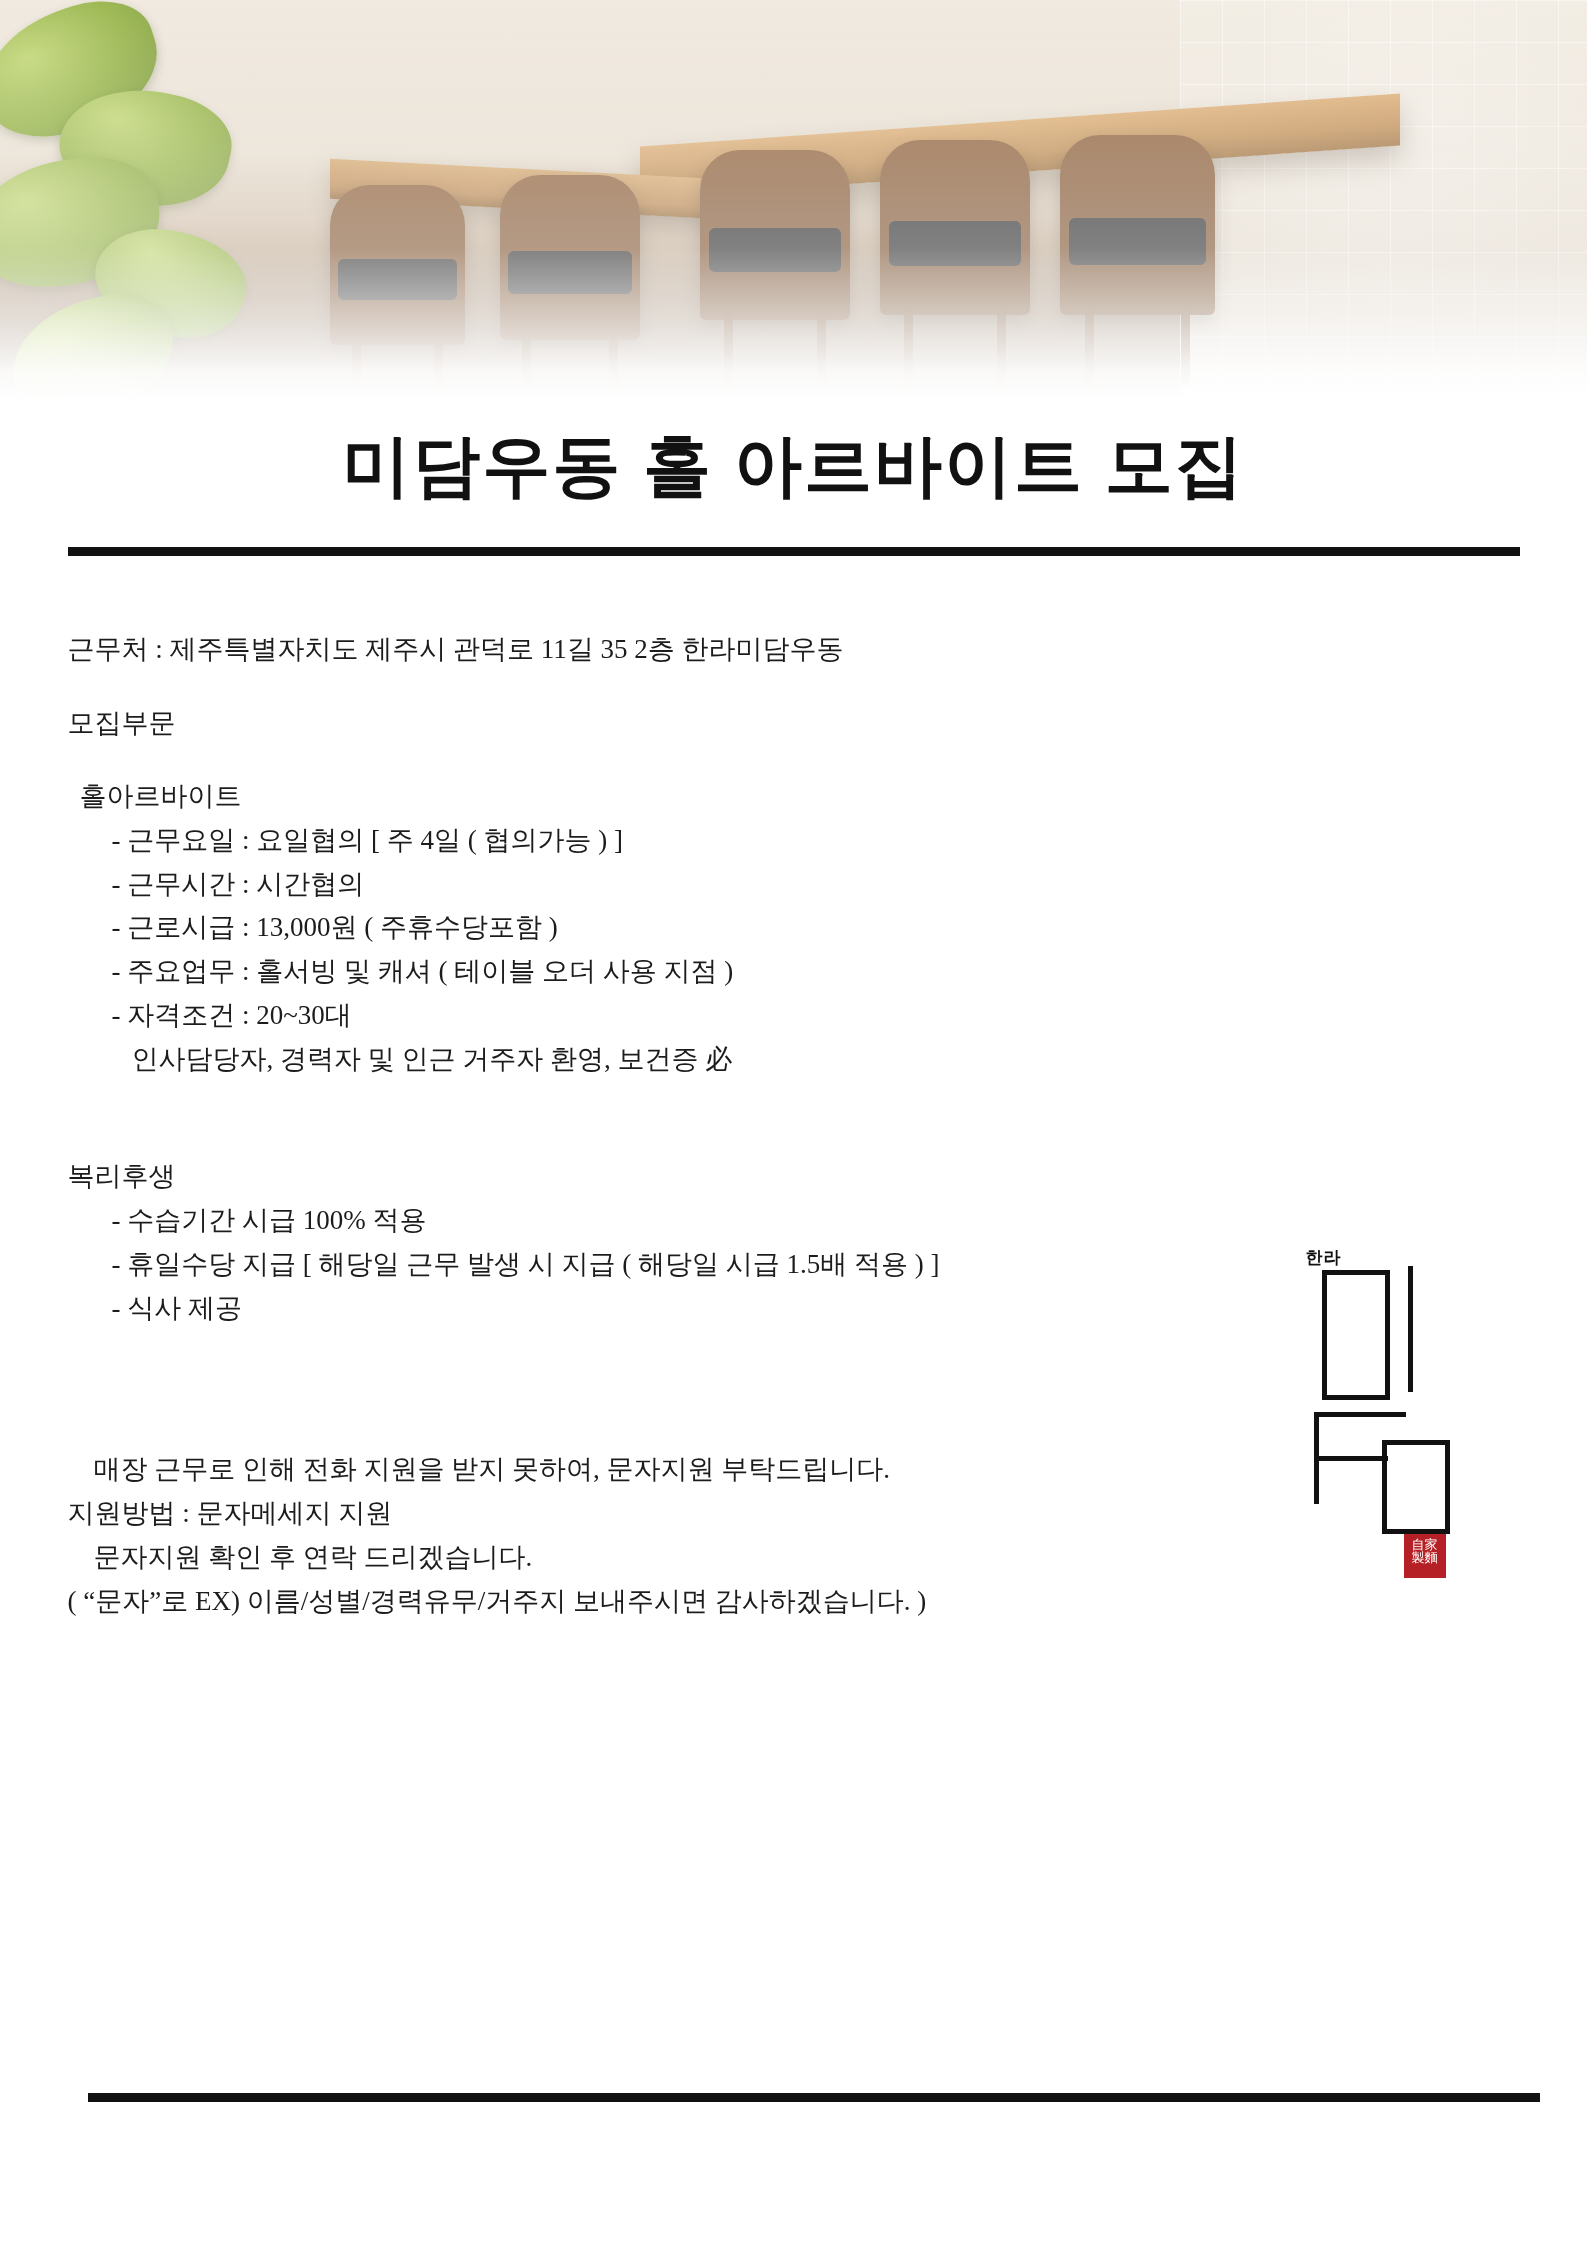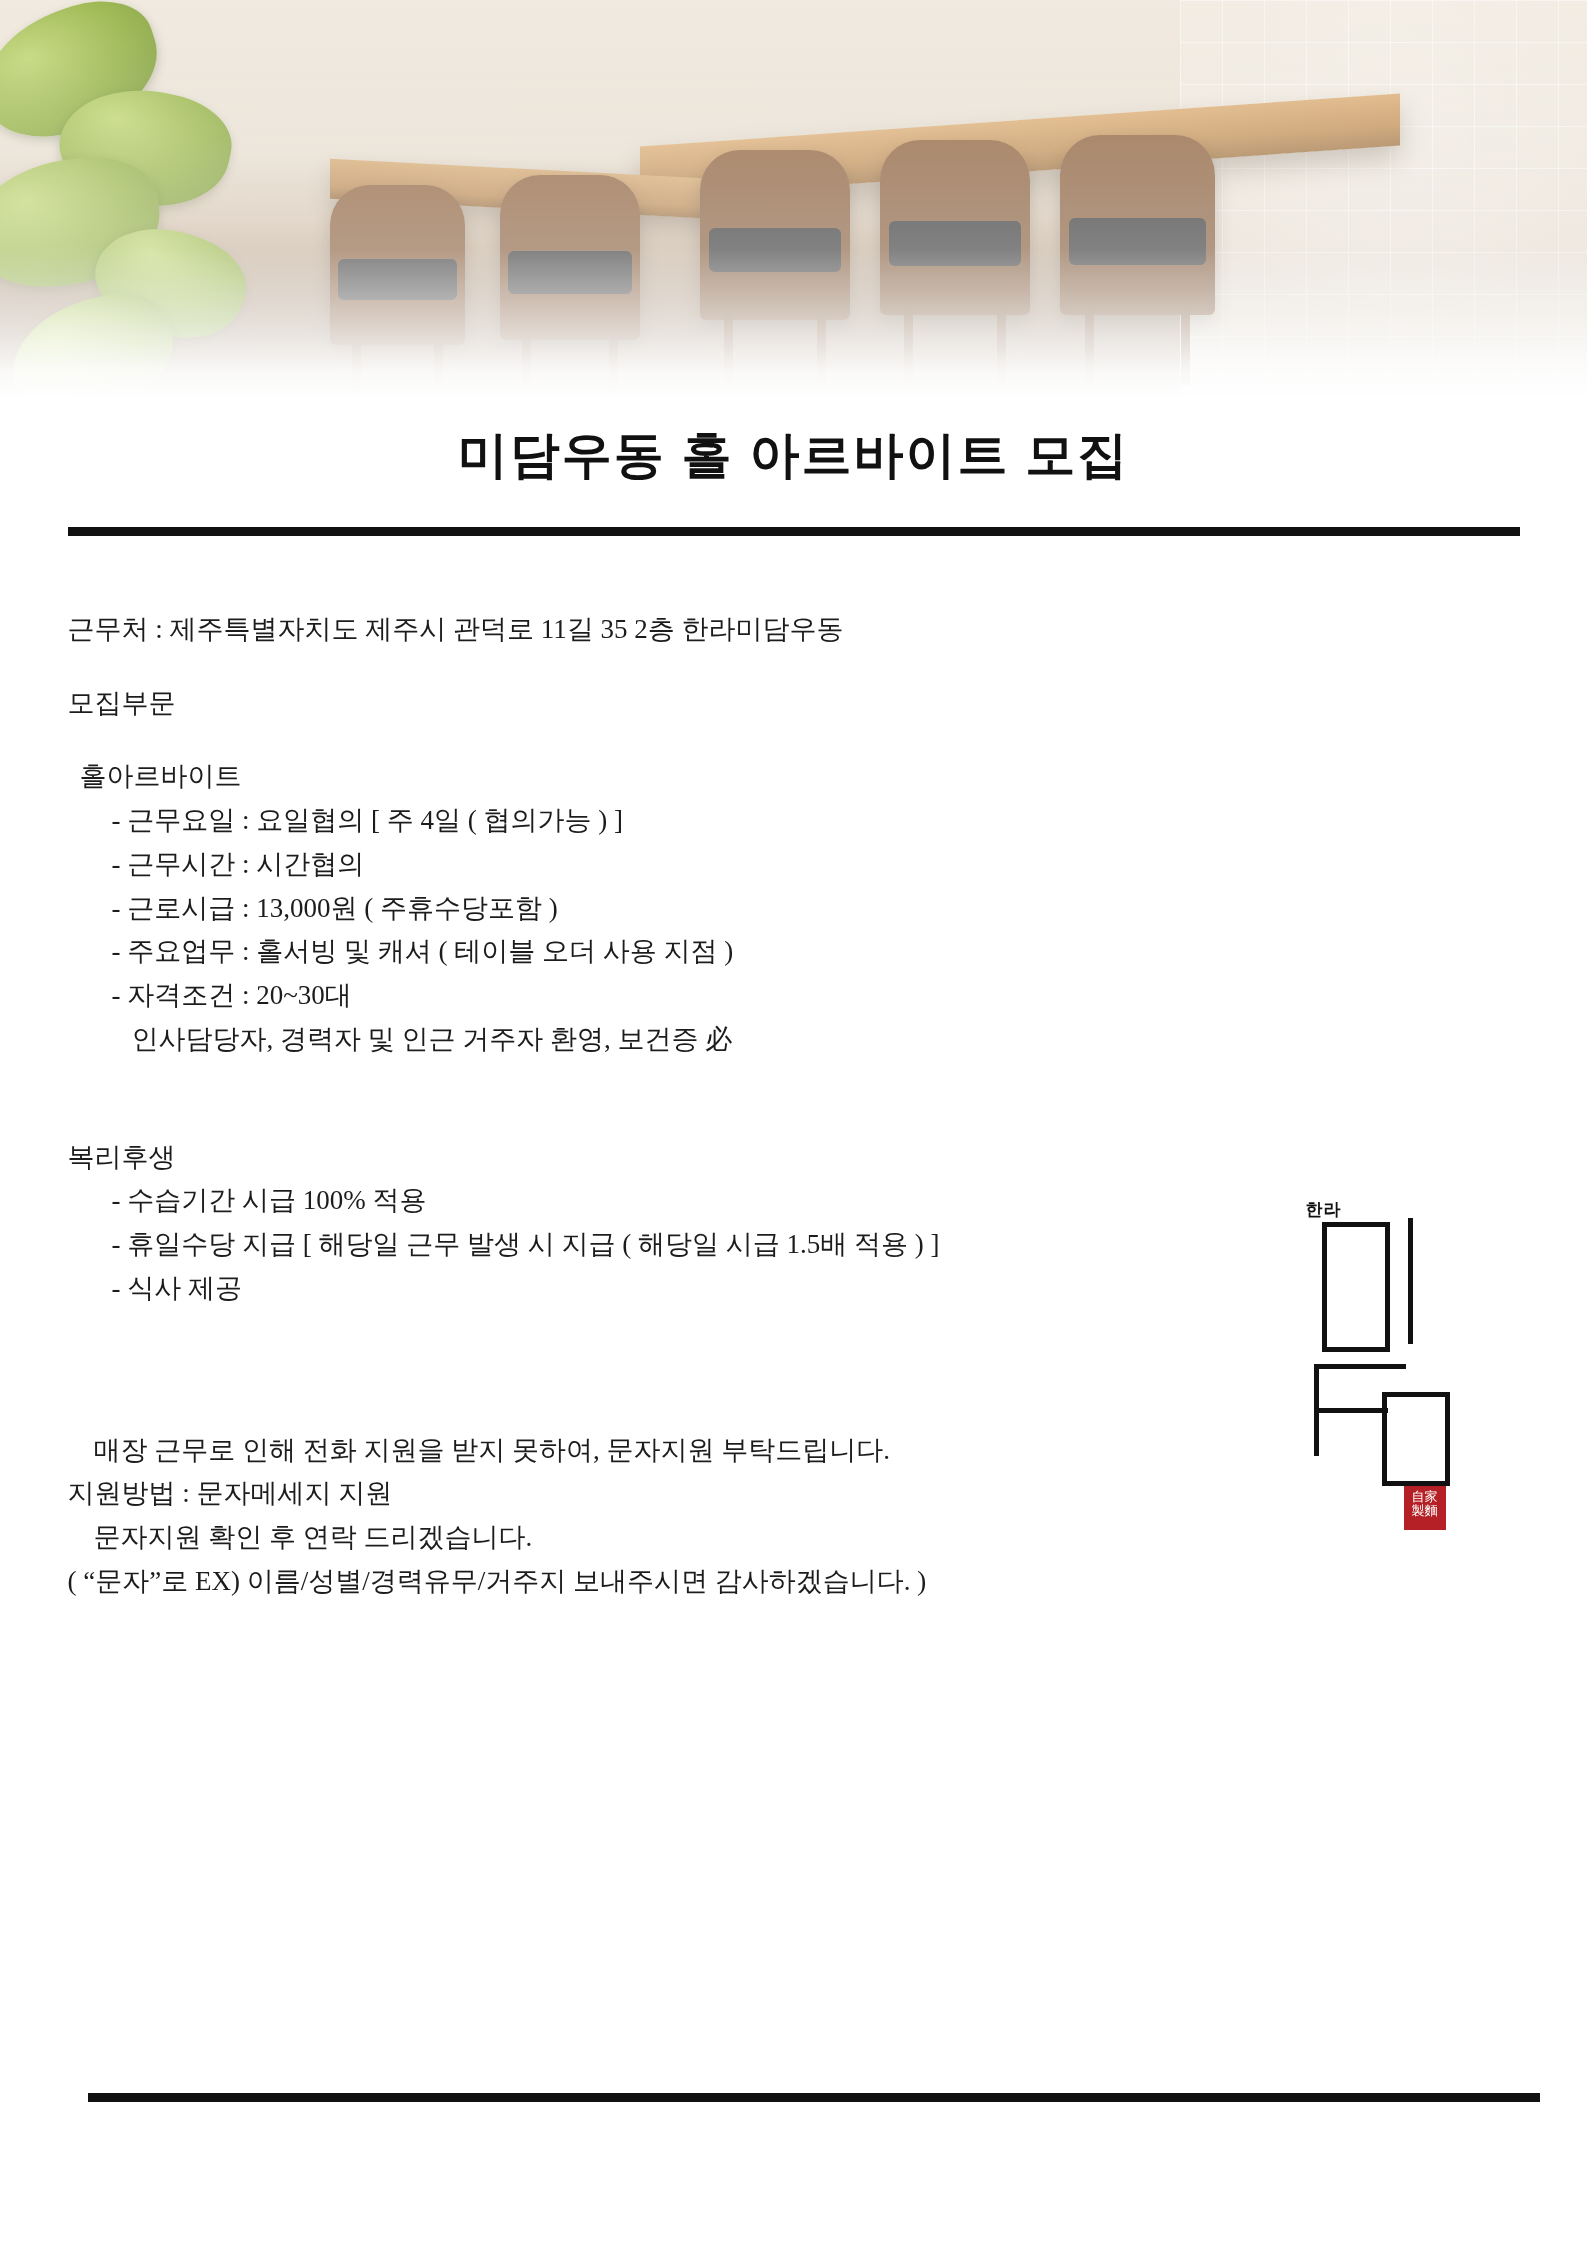--- a/index.html
+++ b/index.html
@@ -96,21 +96,21 @@
     inset: 0;
     background: linear-gradient(180deg, rgba(255,255,255,0.12) 0%, rgba(255,255,255,0.42) 62%, rgba(255,255,255,0.96) 93%, #ffffff 100%);
   }
 
   
   .title-wrap {
     margin-top: 28px;
     text-align: center;
   }
   .poster-title {
-    font-size: 50px;
+    font-size: 68px;
     font-weight: bold;
     letter-spacing: 2px;
     color: #111111;
     line-height: 1.1;
   }
   .rule-top {
     width: 1452px;
     height: 9px;
     background: #111111;
     margin: 44px auto 0 auto;
@@ -140,21 +140,21 @@
   .gap-md { height: 74px; }
   .gap-lg { height: 118px; }
   .indent-1 { padding-left: 12px; }
   .indent-2 { padding-left: 26px; }
   .indent-3 { padding-left: 44px; }
 
   
   .logo {
     position: absolute;
     right: 40px;
-    top: 660px;
+    top: 688px;
     width: 180px;
     height: 330px;
     margin-left: 44px;
   }
   .logo-han {
     position: absolute;
     left: 6px; top: 0;
     font-size: 17px;
     font-weight: bold;
     letter-spacing: 1px;

